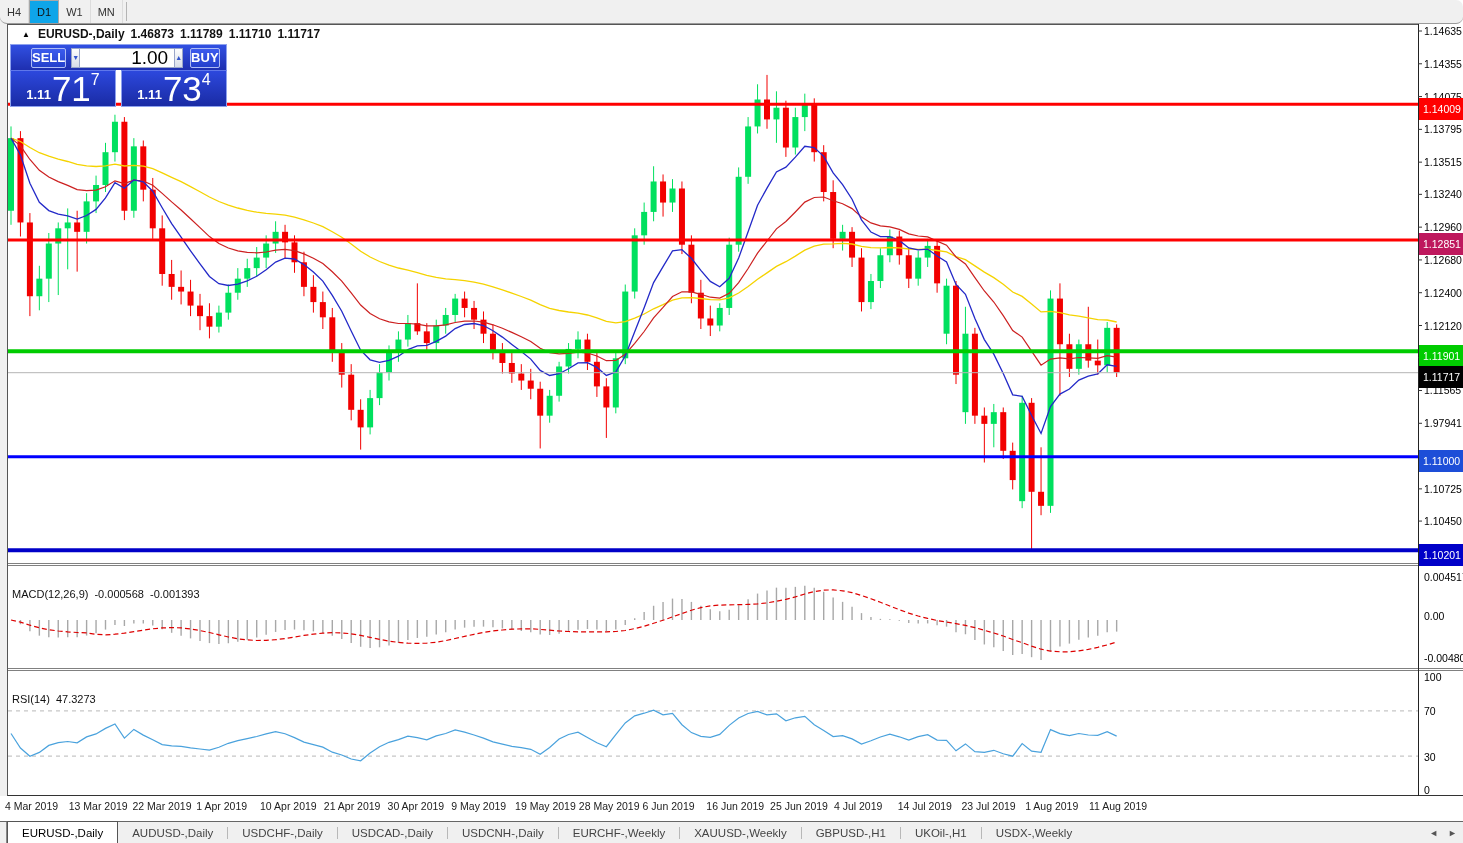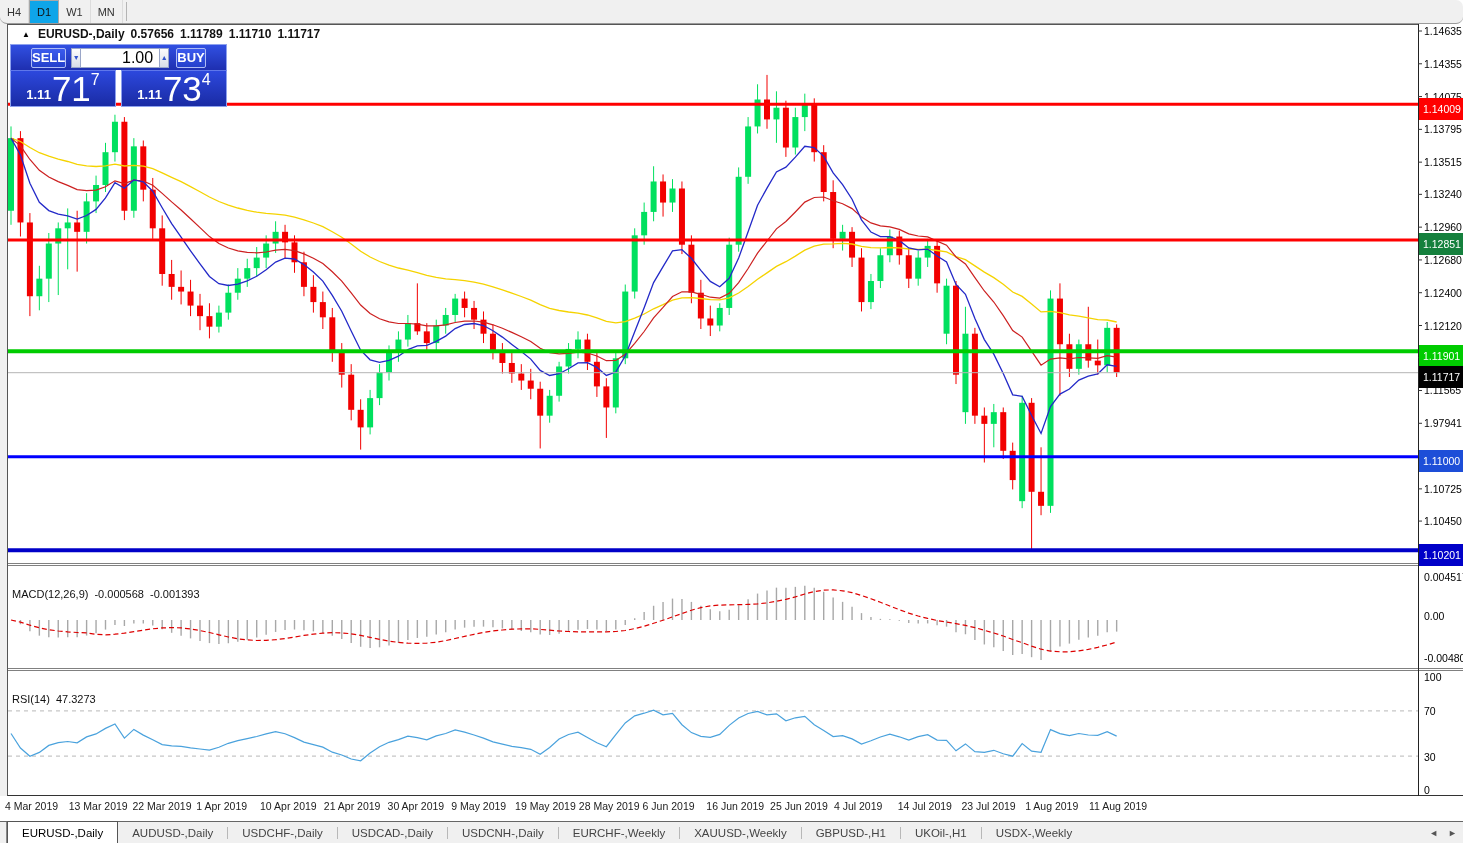--- a/index.html
+++ b/index.html
@@ -27,22 +27,22 @@
   .tw-row1 { position:absolute; left:0; top:0; width:217px; height:26px;
     background:linear-gradient(#3150e2,#1e2fb0); border:1px solid #8ea2ee; border-bottom:none;
     display:flex; align-items:center; padding:2px 20px; }
   .tw-btn { height:20px; display:flex; align-items:center; justify-content:center; color:#fff;
     font-size:13px; font-weight:bold; background:linear-gradient(#3c5bee,#2440cc);
     border:1px solid #aebcf5; border-radius:2px; cursor:pointer; }
   .tw-sell { width:47px; margin-right:5px; }
   .tw-buy  { width:48px; margin-left:7px; }
   .tw-spin { width:15px; height:20px; background:linear-gradient(#fdfdfd,#d8dde8); border:1px solid #9aa6c8;
     color:#3355cc; font-size:7px; display:flex; align-items:center; justify-content:center; cursor:pointer; }
-  .tw-vol { width:78px; height:20px; background:#fff; border:1px solid #9aa6c8; border-left:none; border-right:none;
-    font-size:16px; color:#000; text-align:right; padding-right:6px; font-family:"Liberation Sans",sans-serif; }
+  .tw-vol { width:94px; height:20px; background:#fff; border:1px solid #9aa6c8; border-left:none; border-right:none;
+    font-size:19px; color:#000; text-align:right; padding-right:6px; font-family:"Liberation Sans",sans-serif; }
   .tw-row2 { position:absolute; left:0; top:26px; width:217px; height:37px; display:flex; gap:5px; }
   .tw-price { flex:1; background:linear-gradient(#2c48dd,#1a2ba4); border:1px solid #8ea2ee; border-top:1px solid #5f77ea;
     color:#fff; display:flex; align-items:flex-end; justify-content:center; padding-bottom:1px; cursor:pointer; }
   .tw-prefix { font-size:13px; font-weight:bold; line-height:20px; margin-right:1px; }
   .tw-big { font-size:35px; line-height:32px; font-weight:normal; }
   .tw-sup { font-size:16px; line-height:14px; align-self:flex-start; margin-top:2px; }
 
   
   .panel-label { position:absolute; z-index:15; font-size:11px; color:#111; display:flex; gap:6px; white-space:nowrap;margin-top:19px; }
 
@@ -491,21 +491,21 @@
       <line x1="836.88" y1="795" x2="836.88" y2="799" stroke="#333" stroke-width="1"></line>
       <line x1="900.64" y1="795" x2="900.64" y2="799" stroke="#333" stroke-width="1"></line>
       <line x1="964.4" y1="795" x2="964.4" y2="799" stroke="#333" stroke-width="1"></line>
       <line x1="1028.1599999999999" y1="795" x2="1028.1599999999999" y2="799" stroke="#333" stroke-width="1"></line>
       <line x1="1091.92" y1="795" x2="1091.92" y2="799" stroke="#333" stroke-width="1"></line>
     </svg>
 
   <div class="chart-title">
     <span class="collapse-tri">▲</span>
     <span>EURUSD-,Daily</span>
-    <span>0.57656</span>
+    <span>1.46873</span>
     <span>1.11789</span>
     <span>1.11710</span>
     <span>1.11717</span>
   </div>
 
   <div class="trade-widget">
     <div class="tw-row1">
       <div class="tw-btn tw-sell">SELL</div>
       <div class="tw-spin">▼</div>
       <input class="tw-vol" readonly="" value="1.00" style="">
@@ -548,21 +548,21 @@
       <div class="ax-tick" style="top: 262.718px;">1.12400</div>
       <div class="ax-tick" style="top: 295.507px;">1.12120</div>
       <div class="ax-tick" style="top: 327.709px;">1.11845</div>
       <div class="ax-tick" style="top: 360.497px;">1.11565</div>
       <div class="ax-tick" style="top: 393.285px;">1.97941</div>
       <div class="ax-tick" style="top: 426.073px;">1.11005</div>
       <div class="ax-tick" style="top: 458.861px;">1.10725</div>
       <div class="ax-tick" style="top: 491.063px;">1.10450</div>
       <div class="ax-tick" style="top: 523.851px;">1.10170</div>
       <div class="ax-line-label" style="top: 73.8046px; background: rgb(255, 0, 0);">1.14009</div>
-      <div class="ax-line-label" style="top: 209.406px; background: #15803d;">1.12851</div>
+      <div class="ax-line-label" style="top: 209.406px; background: #be185d;">1.12851</div>
       <div class="ax-line-label" style="top: 320.651px; background: rgb(0, 204, 0);">1.11901</div>
       <div class="ax-line-label" style="top: 426.158px; background: #1d4ed8;">1.11000</div>
       <div class="ax-line-label" style="top: 519.721px; background: rgb(0, 0, 200);">1.10201</div>
       <div class="ax-line-label" style="top: 342.198px; background: rgb(0, 0, 0);">1.11717</div>
       <div class="ax-tick" style="top: 547px;">0.004517</div>
       <div class="ax-tick" style="top: 586px;">0.00</div>
       <div class="ax-tick" style="top: 628px;">-0.004806</div>
       <div class="ax-tick" style="top: 647px;">100</div>
       <div class="ax-tick" style="top: 681px;">70</div>
       <div class="ax-tick" style="top: 727px;">30</div>

